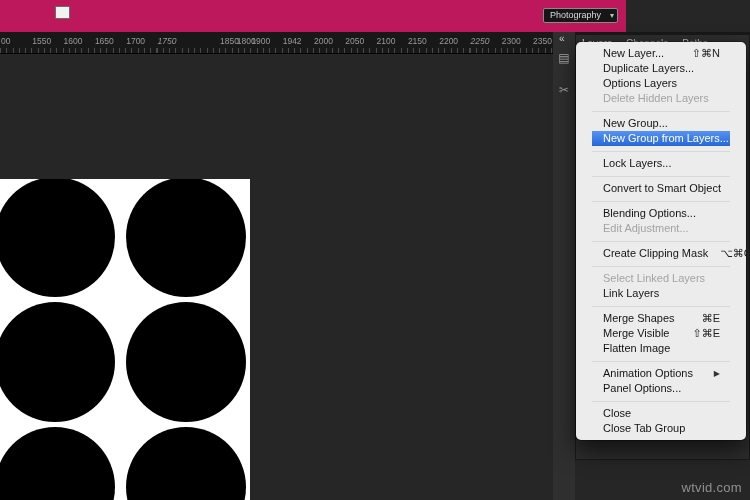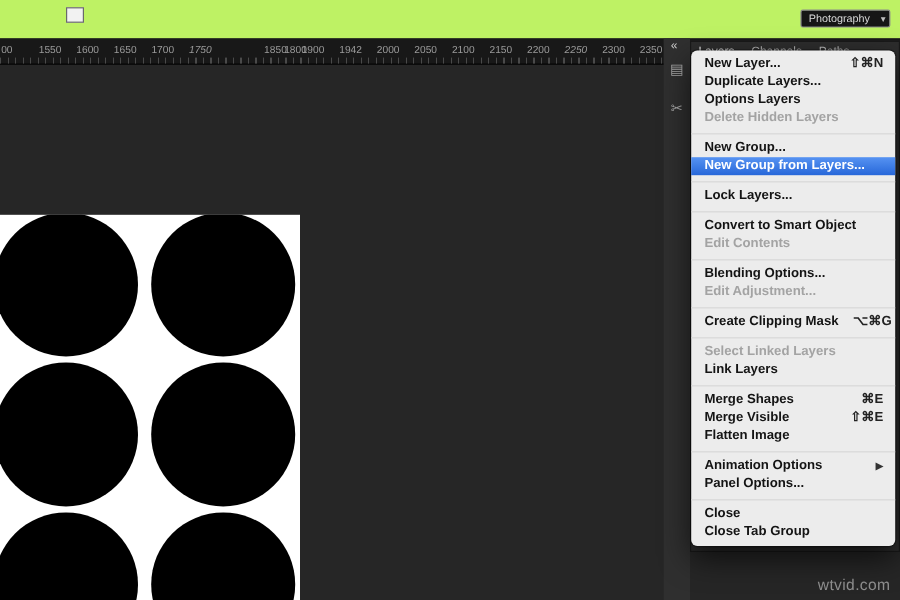--- a/index.html
+++ b/index.html
@@ -2,21 +2,21 @@
 <html><head>
 <meta charset="utf-8">
 <style>
   html,body{margin:0;padding:0;}
   body{
     width:750px;height:500px;position:relative;overflow:hidden;
     background:#262626;font-family:"Liberation Sans",sans-serif;
     -webkit-font-smoothing:antialiased;
   }
   
-  .topbar{position:absolute;left:0;top:0;width:750px;height:32px;background:#bef264;}
+  .topbar{position:absolute;left:0;top:0;width:626px;height:32px;background:#be185d;}
   .swatch{position:absolute;left:55px;top:6px;width:13px;height:11px;background:#f2f2f2;border:1px solid #6a6a6a;}
   .workspace{
     position:absolute;right:8px;top:8px;height:13px;line-height:13px;
     border:1px solid #8a8a8a;border-radius:2px;background:#161616;
     color:#d9d9d9;font-size:9px;padding:0 16px 0 6px;
   }
   .workspace .dd{position:absolute;right:3px;top:0;font-size:8px;color:#bdbdbd;}
   
   .ruler{position:absolute;left:0;top:32px;width:750px;height:21px;background:#181818;border-bottom:1px solid #000;}
   .ruler:after{
@@ -32,23 +32,22 @@
   .dock{position:absolute;left:553px;top:32px;width:22px;height:468px;background:#2f2f2f;}
   .collapse{position:absolute;left:6px;top:1px;color:#cfcfcf;font-size:10px;}
   .dock-icon{position:absolute;left:0;width:22px;height:24px;text-align:center;line-height:24px;color:#a8a8a8;font-size:12px;}
   
   .panel{position:absolute;left:575px;top:34px;width:175px;height:426px;background:#2d2d2d;border:1px solid #191919;box-sizing:border-box;}
   .tabs{display:flex;gap:14px;padding:3px 0 0 6px;font-size:10px;color:#b3b3b3;white-space:nowrap;}
   .tabs .tab:first-child{color:#e0e0e0;}
   
   .menu{
     position:absolute;left:576px;top:42px;width:170px;box-sizing:border-box;
-    background:#ececec;border-radius:5px;padding:4px 0;z-index:5;
+    background:#ececec;border-radius:5px;padding:4px 16px;z-index:5;
     box-shadow:0 10px 25px rgba(0,0,0,.65),0 0 0 1px rgba(0,0,0,.3);
-    font-weight:bold;
   }
   .menu-item{
     height:15px;line-height:15px;font-size:11px;color:#141414;
     padding:0 10px 0 11px;display:flex;justify-content:space-between;white-space:nowrap;
   }
   .menu-item .shortcut{margin-left:12px;color:#222;}
   .menu-item.disabled,.menu-item.disabled .shortcut{color:#a3a3a3;}
   .menu-item.selected{background:linear-gradient(#5693f2,#2767d9);color:#fff;}
   .submenu-arrow{font-size:8px;color:#333;line-height:15px;}
   .menu-sep{height:1px;background:#d8d8d8;margin:4.5px 0;}
@@ -140,23 +139,20 @@
       <span>New Group from Layers...</span>
     </div>
     <div class="menu-sep"></div>
     <div class="menu-item">
       <span>Lock Layers...</span>
     </div>
     <div class="menu-sep"></div>
     <div class="menu-item">
       <span>Convert to Smart Object</span>
     </div>
-    <div class="menu-item disabled">
-      <span>Edit Contents</span>
-    </div>
     <div class="menu-sep"></div>
     <div class="menu-item">
       <span>Blending Options...</span>
     </div>
     <div class="menu-item disabled">
       <span>Edit Adjustment...</span>
     </div>
     <div class="menu-sep"></div>
     <div class="menu-item">
       <span>Create Clipping Mask</span>

